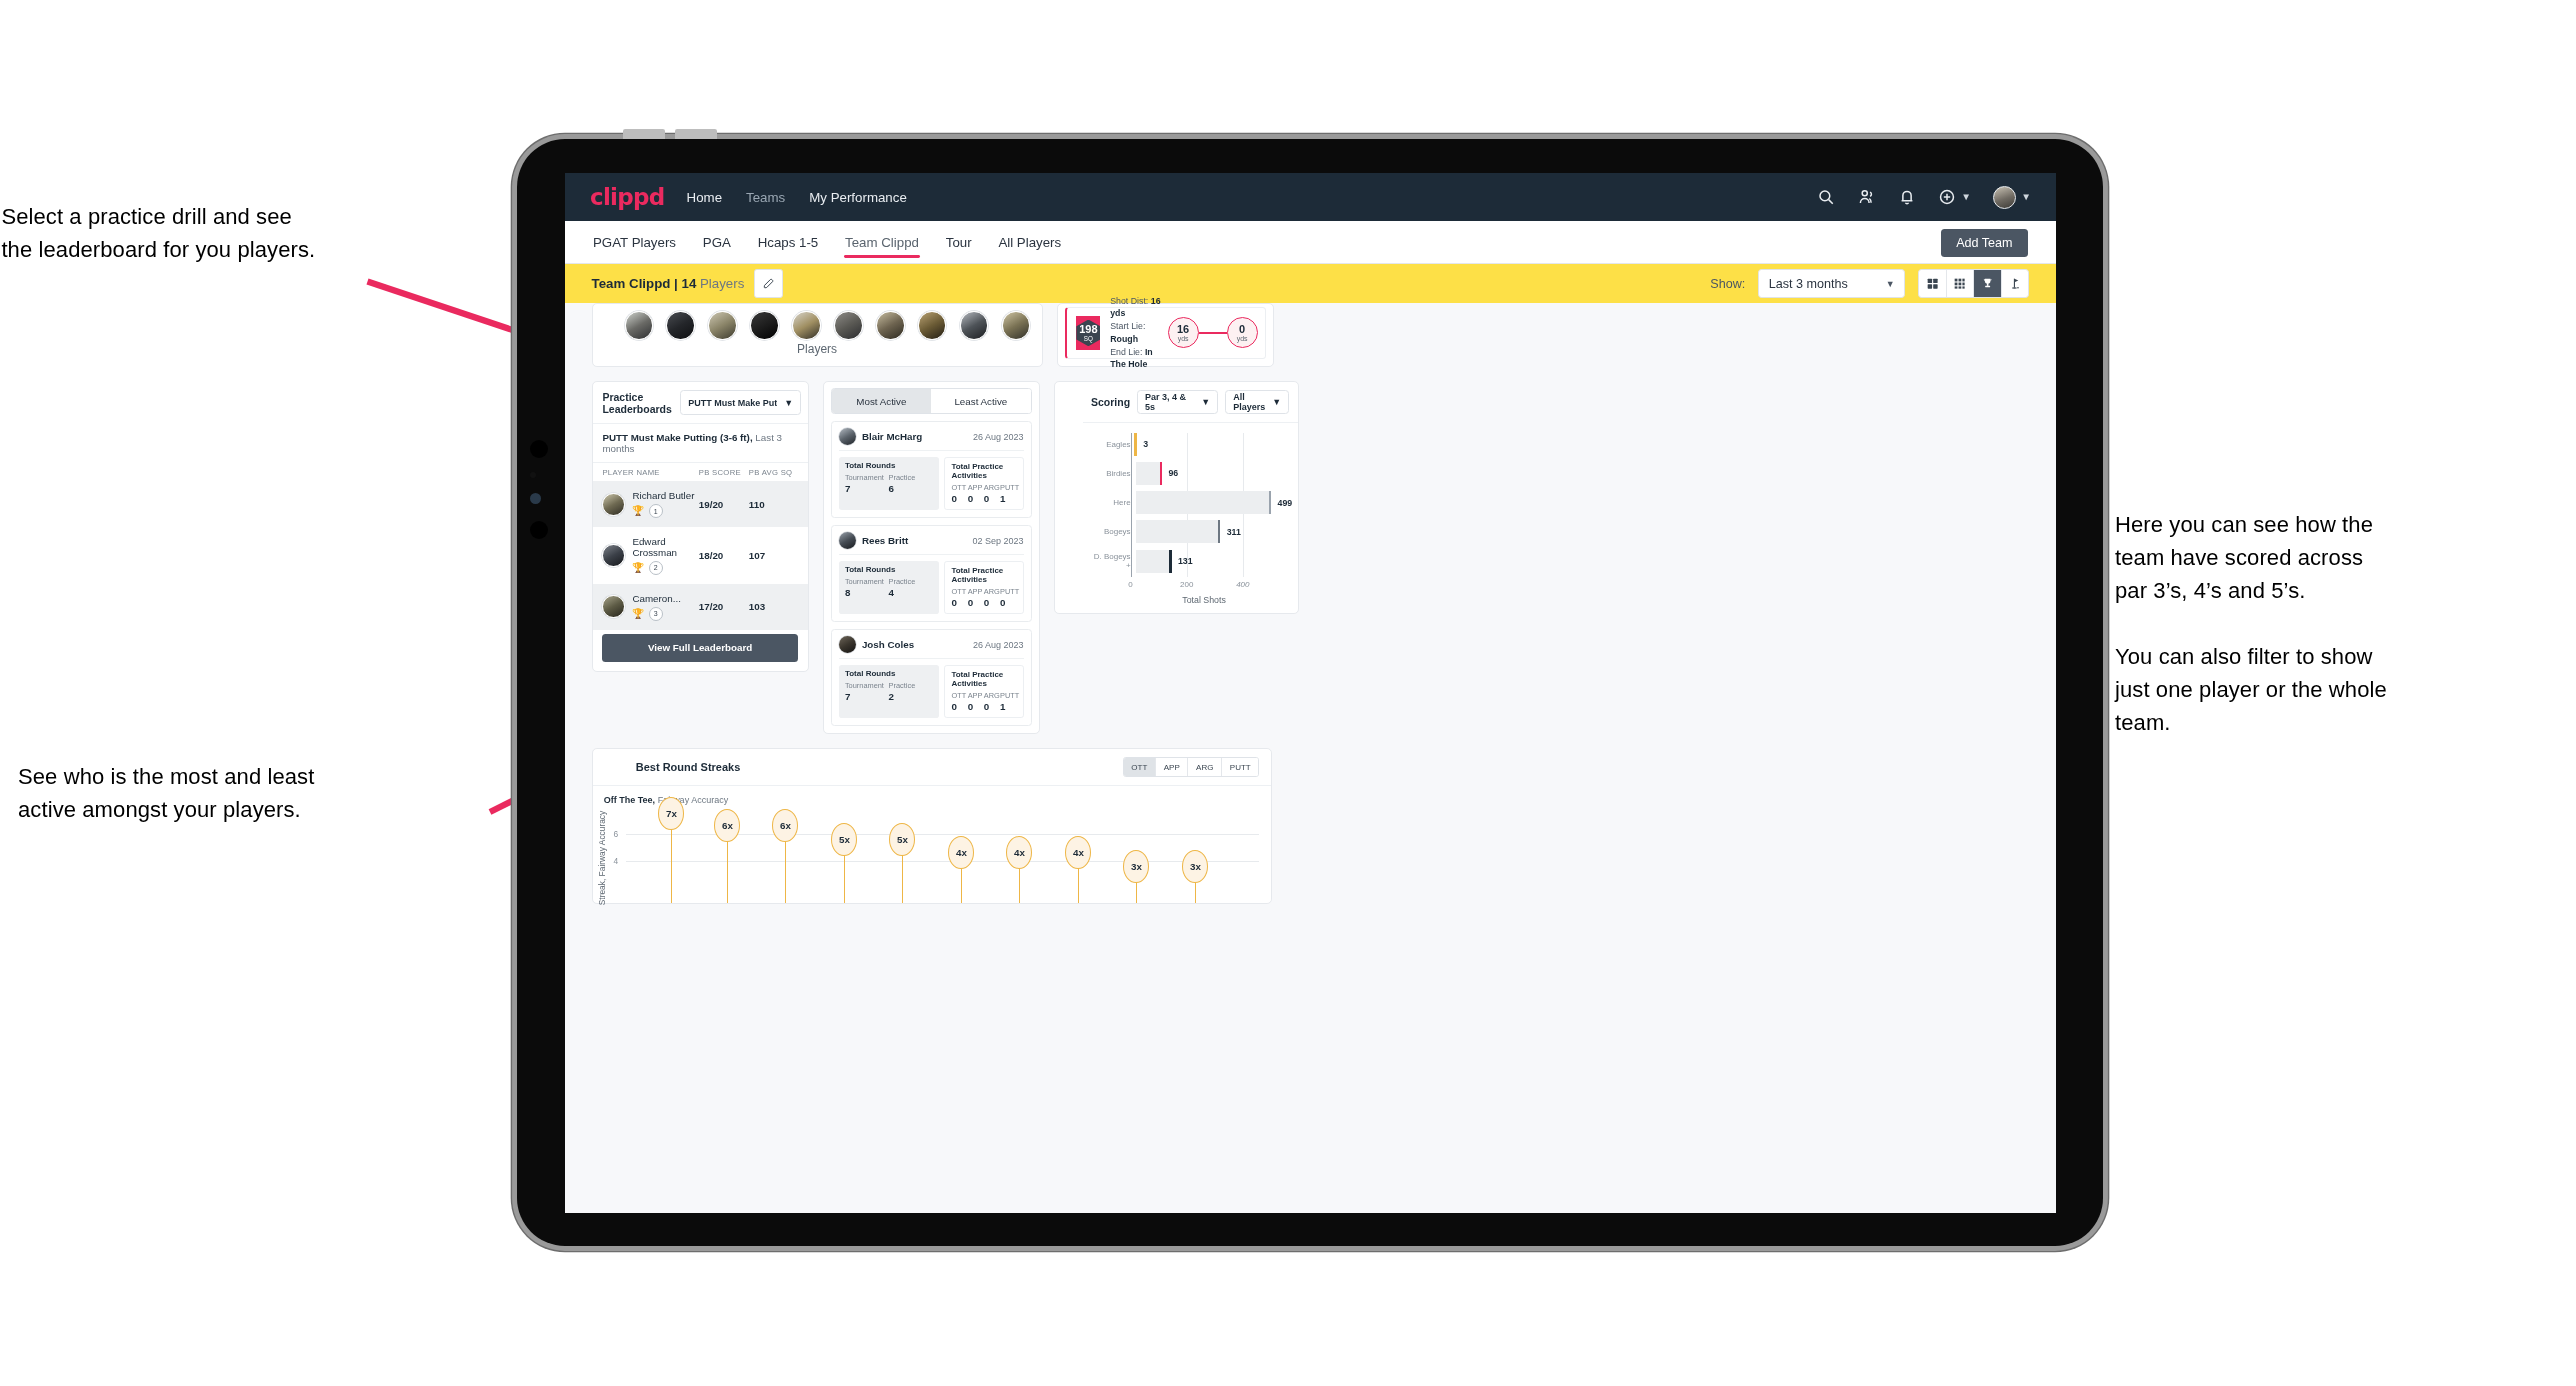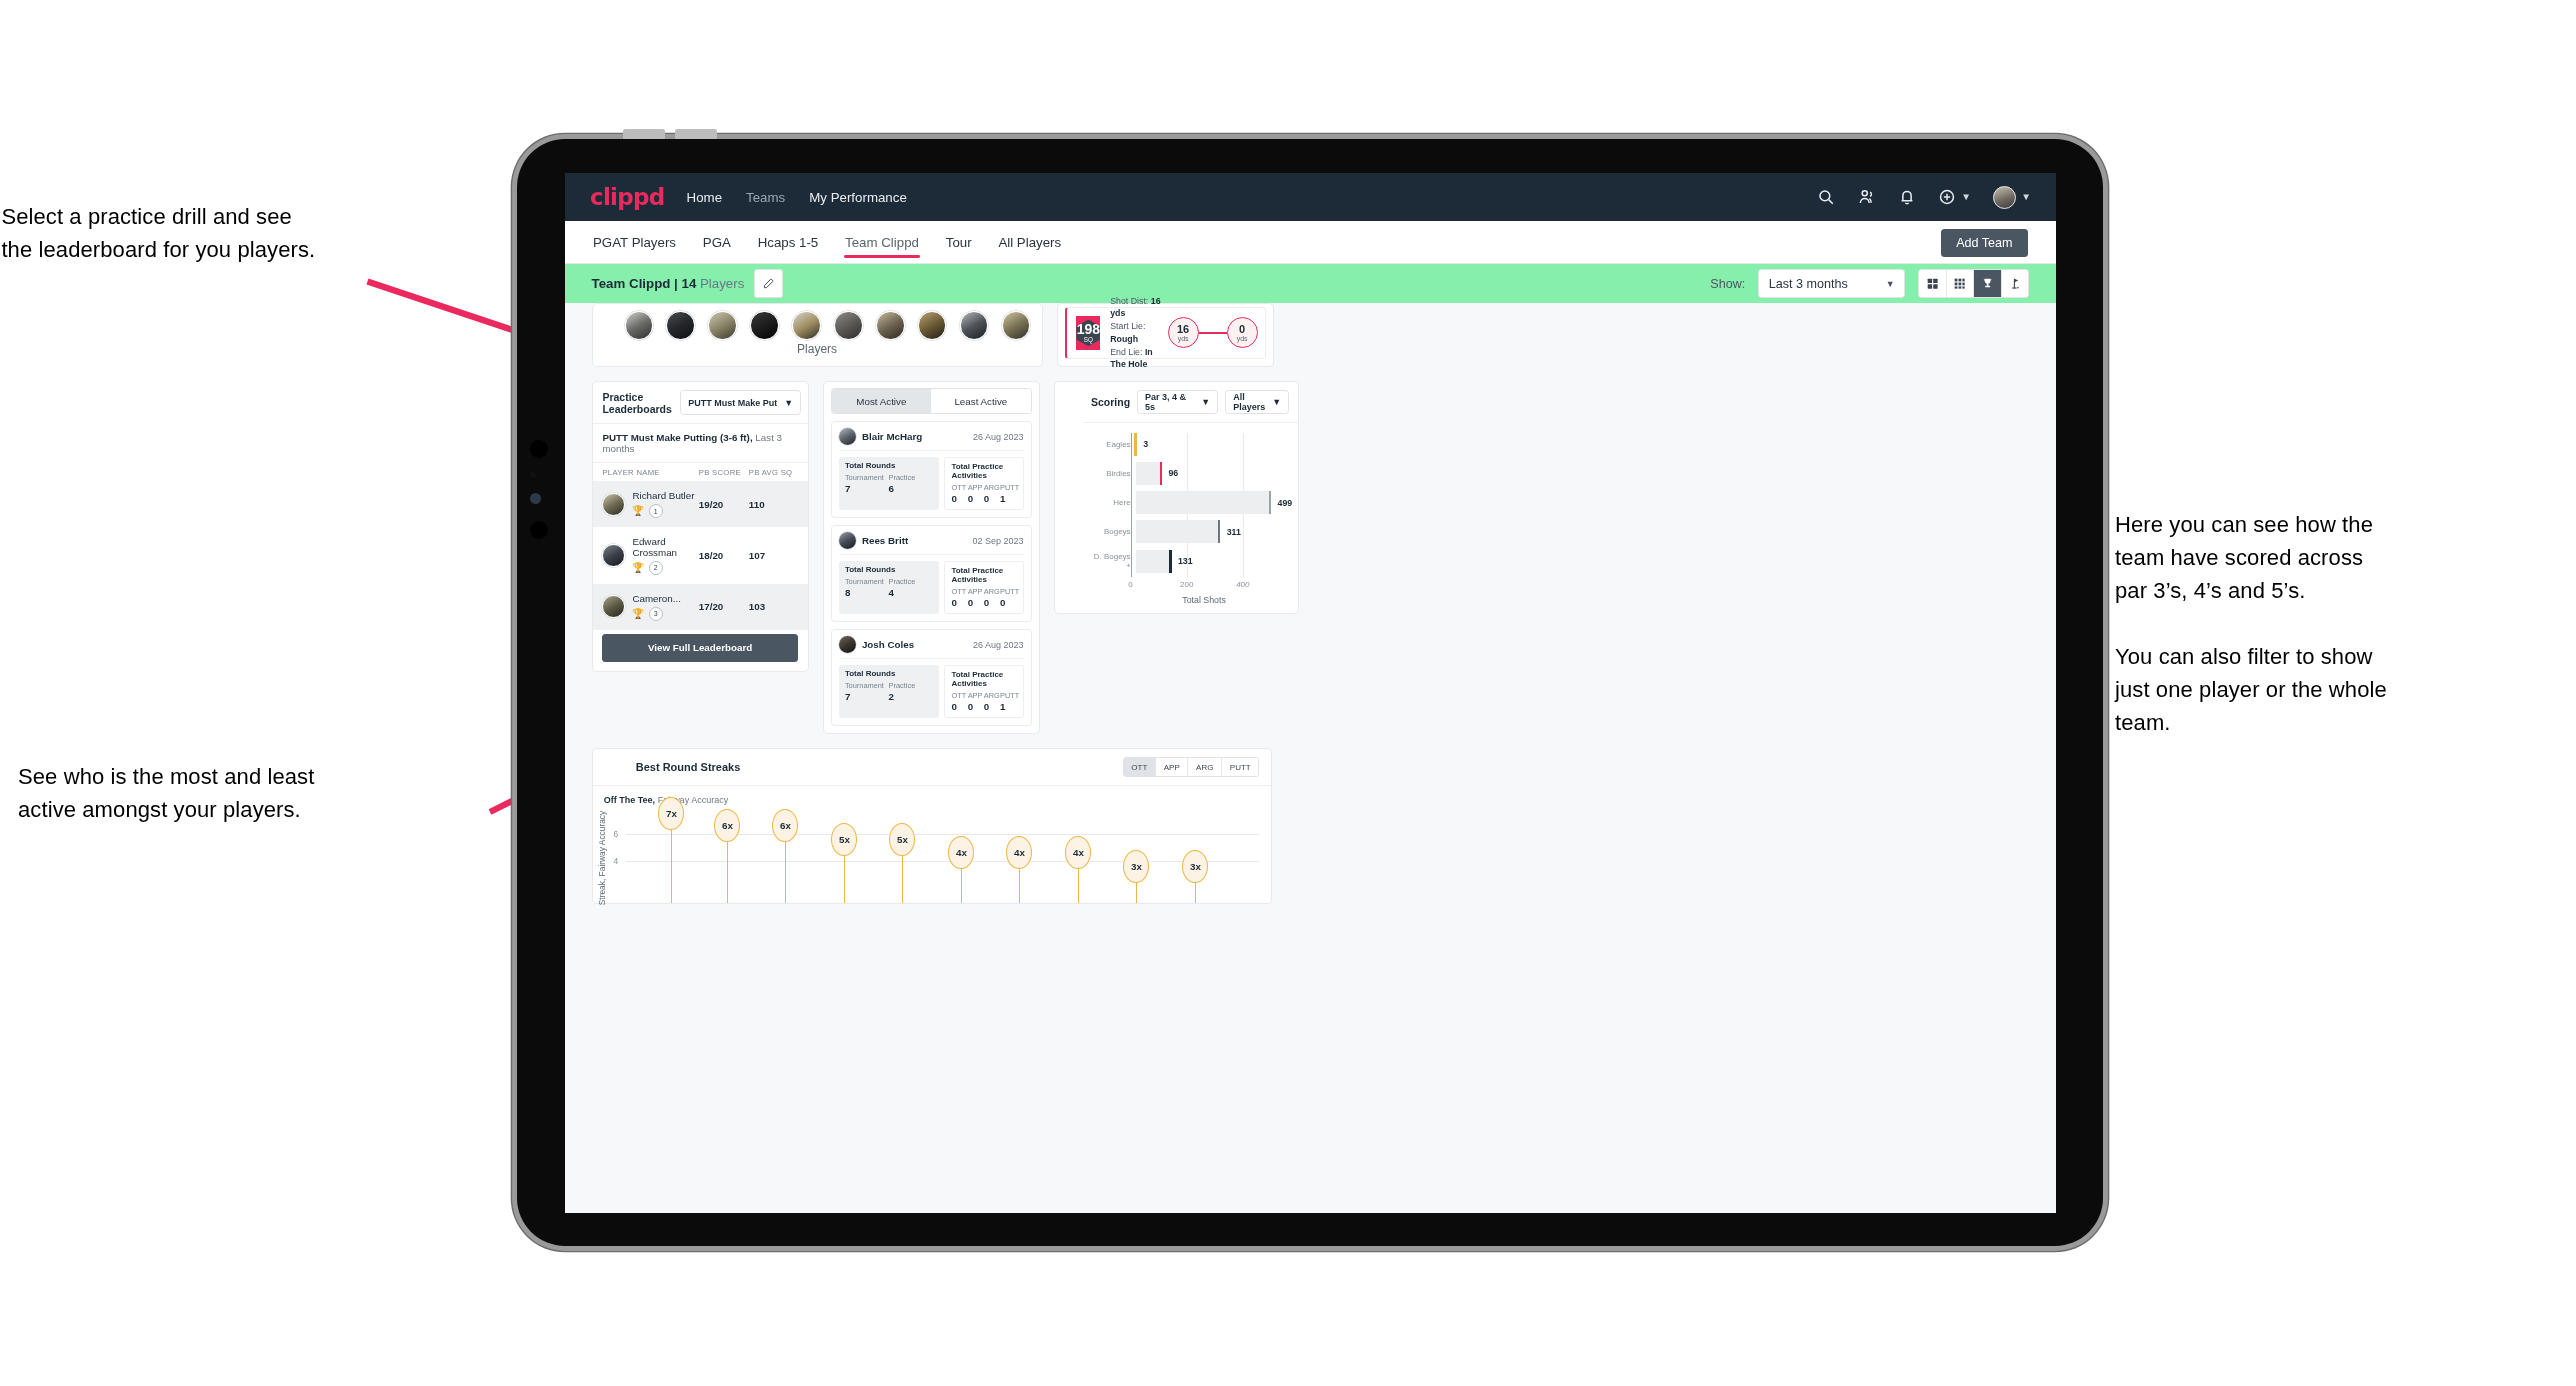--- a/index.html
+++ b/index.html
@@ -65,21 +65,21 @@
     border-bottom:0.7px solid #e4e7eb;}
   .tab{font-size:13.3px;color:#2b3440;margin-right:24px;position:relative;padding:12.6px 1.4px;}
   .tab.active{color:#5a646e;}
   .tab.active::after{content:"";position:absolute;left:0;right:0;bottom:4.2px;height:2.8px;background:#ea2a5f;border-radius:1.4px;}
   .add-team{
     position:absolute;right:28px;top:8.4px;background:#4b5663;color:#fff;
     font-size:12.6px;padding:7px 15.4px;border-radius:3.5px;
   }
 
   
-  .subhead{height:39px;background:#86efac;display:flex;align-items:center;padding:0 26.6px;position:relative;}
+  .subhead{height:39px;background:#fde047;display:flex;align-items:center;padding:0 26.6px;position:relative;}
   .team-name{font-size:13.3px;color:#1d2b38;}
   .team-name b{font-weight:700;}
   .team-name span.g{color:#6d7782;}
   .edit-btn{margin-left:9.8px;width:26.6px;height:26.6px;border:0.7px solid #dfe3e8;background:#fff;border-radius:2.8px;
     display:flex;align-items:center;justify-content:center;}
   .edit-btn svg{width:13.3px;height:13.3px;}
   .sub-right{margin-left:auto;display:flex;align-items:center;gap:12.6px;}
   .show-label{font-size:12.6px;color:#4b5663;}
   .select-box{
     border:0.7px solid #dfe3e8;background:#fff;border-radius:3.5px;height:26.6px;
@@ -104,21 +104,21 @@
   .players-lbl{text-align:center;font-size:12px;color:#5d6771;margin-top:2.8px;}
 
   
   .shot-card{width:215px;height:62px;position:relative;}
   .shot-inner{position:absolute;left:7px;top:2.8px;right:7px;bottom:7px;border:0.7px solid #eceff2;border-radius:3.5px;
     border-left:2.8px solid #ea2a5f;display:flex;align-items:center;padding-left:8.4px;}
   .hexbox{width:29px;height:34px;background:#ea2a5f;display:flex;align-items:center;justify-content:center;
     margin-right:9.8px;margin-left:1.4px;}
   .hex{width:24px;height:26.6px;background:#3a4550;clip-path:polygon(50% 0,100% 25%,100% 75%,50% 100%,0 75%,0 25%);
     display:flex;flex-direction:column;align-items:center;justify-content:center;color:#fff;line-height:1;}
-  .hex b{font-size:14px;}
+  .hex b{font-size:11px;}
   .hex i{font-size:6.3px;font-style:normal;margin-top:1.4px;}
   .shot-lines{font-size:8.8px;color:#4b5663;line-height:1.45;}
   .shot-lines b{color:#1d2b38;}
   .shot-dots{margin-left:auto;display:flex;align-items:center;padding-right:7px;}
   .sdot{width:29px;height:29px;border-radius:50%;border:1.4px solid #ea2a5f;background:#fdf1f2;
     display:flex;flex-direction:column;align-items:center;justify-content:center;line-height:1;}
   .sdot b{font-size:11px;color:#1d2b38;}
   .sdot i{font-size:7px;font-style:normal;color:#5d6771;margin-top:0.7px;}
   .sline{width:28px;height:2.1px;background:#ea2a5f;}
 

